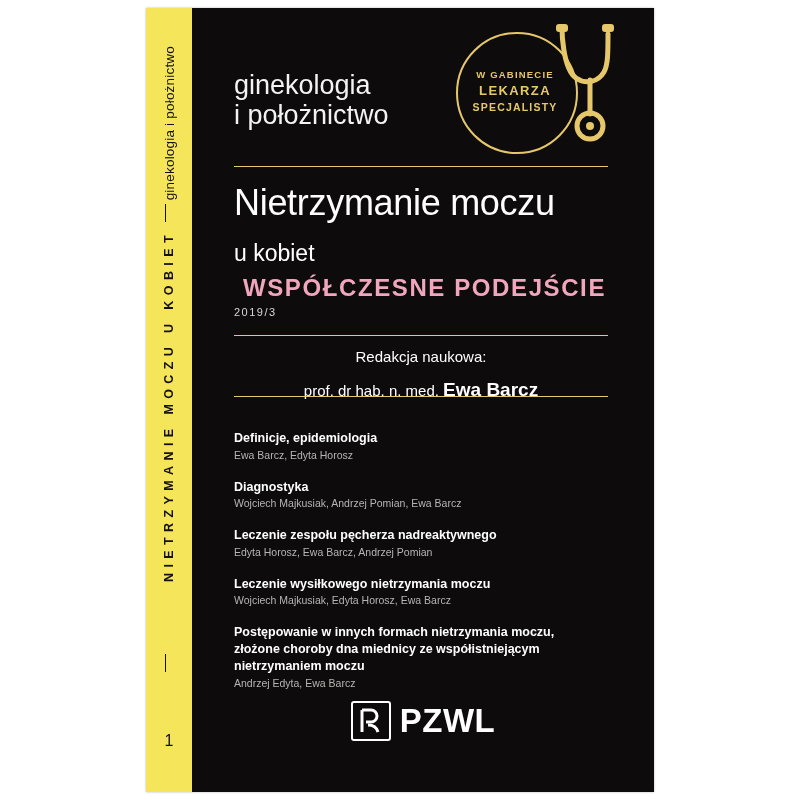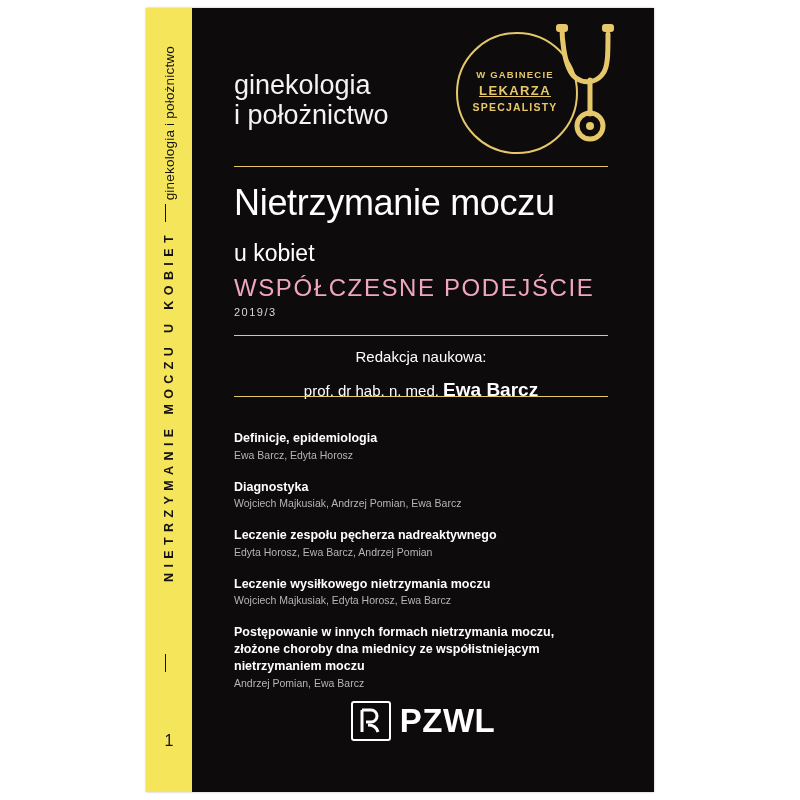--- a/index.html
+++ b/index.html
@@ -126,21 +126,21 @@
     top: 10px;
     width: 118px;
     height: 118px;
     display: flex;
     flex-direction: column;
     align-items: center;
     justify-content: center;
     gap: 3px;
   }
   .badge-lines .l1 { font-size: 9.5px; letter-spacing: 1.2px; color: #e6c86a; font-weight: bold; }
-  .badge-lines .l2 { font-size: 13px; letter-spacing: 1.4px; color: #e6c86a; font-weight: bold; text-decoration: underline; }
+  .badge-lines .l2 { font-size: 13px; letter-spacing: 1.4px; color: #e6c86a; font-weight: bold; }
   .badge-lines .l3 { font-size: 10.5px; letter-spacing: 1.2px; color: #e6c86a; font-weight: bold; }
   .stetho {
     position: absolute;
     right: 2px;
     top: 0;
     width: 86px;
     height: 130px;
   }
 
   
@@ -179,24 +179,24 @@
   }
   .subtitle-1 {
     position: absolute;
     left: 42px;
     top: 232px;
     font-size: 23px;
     color: #ffffff;
   }
   .subtitle-2 {
     position: absolute;
-    left: 42px;
+    left: 51px;
     top: 266px;
     font-size: 24px;
-    font-weight: normal;
+    font-weight: bold;
     letter-spacing: 1.6px;
     color: #f0a6bd;
   }
   .issue {
     position: absolute;
     left: 42px;
     top: 298px;
     font-size: 11px;
     letter-spacing: 1.5px;
     color: #d8d8d8;
@@ -324,21 +324,21 @@
       <div class="toc-item">
         <div class="toc-title">Leczenie zespołu pęcherza nadreaktywnego</div>
         <div class="toc-authors">Edyta Horosz, Ewa Barcz, Andrzej Pomian</div>
       </div>
       <div class="toc-item">
         <div class="toc-title">Leczenie wysiłkowego nietrzymania moczu</div>
         <div class="toc-authors">Wojciech Majkusiak, Edyta Horosz, Ewa Barcz</div>
       </div>
       <div class="toc-item">
         <div class="toc-title">Postępowanie w innych formach nietrzymania moczu, złożone choroby dna miednicy ze współistniejącym nietrzymaniem moczu</div>
-        <div class="toc-authors">Andrzej Pomian, Ewa Barcz</div>
+        <div class="toc-authors">Andrzej Edyta, Ewa Barcz</div>
       </div>
     </div>
 
     <div class="publisher">
       <svg class="pzwl-mark" viewBox="0 0 40 40">
         <rect x="1" y="1" width="38" height="38" rx="2" fill="none" stroke="#ffffff" stroke-width="2"></rect>
         <path d="M11 9 h9 a6 6 0 0 1 0 12 h-5" fill="none" stroke="#ffffff" stroke-width="3"></path>
         <path d="M11 9 v22" fill="none" stroke="#ffffff" stroke-width="3"></path>
         <path d="M17 24 q8 0 10 7" fill="none" stroke="#ffffff" stroke-width="3"></path>
       </svg>

